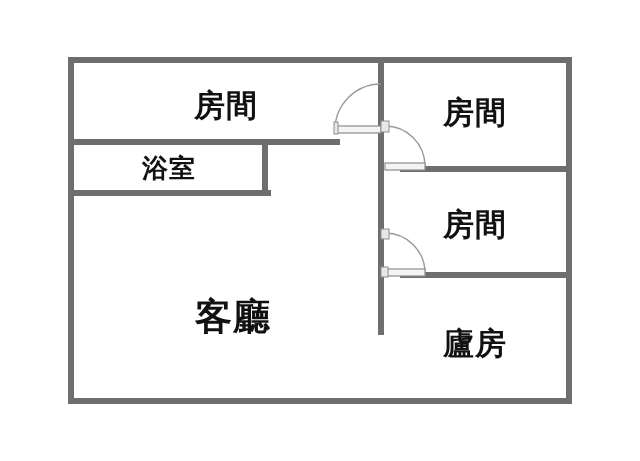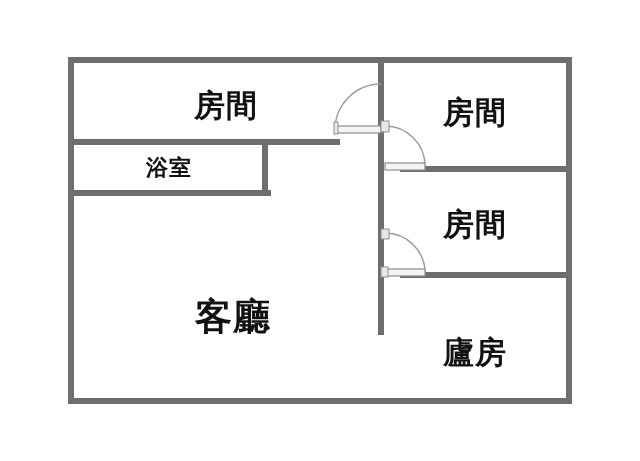--- a/index.html
+++ b/index.html
@@ -33,21 +33,21 @@
     color: #111111;
     font-family: "DejaVu Sans", "Liberation Sans", sans-serif;
     font-weight: 700;
     line-height: 1;
     white-space: nowrap;
     transform: translate(-50%, -50%);
     letter-spacing: 1px;
     user-select: none;
   }
   .label-md { font-size: 31px; }
-  .label-sm { font-size: 22px; }
+  .label-sm { font-size: 26px; }
   .label-lg { font-size: 37px; }
 </style>
 </head>
 <body>
 
 <div id="plan-root">
 
   <svg id="plan-svg" viewBox="0 0 640 461">
 
     <g>
@@ -98,18 +98,18 @@
 
   <div>
     <span class="room-label label-md" style="left:226px; top:105px;">房間</span>
 
     <span class="room-label label-sm" style="left:169px; top:168px;">浴室</span>
 
     <span class="room-label label-md" style="left:475px; top:112px;">房間</span>
 
     <span class="room-label label-md" style="left:475px; top:224px;">房間</span>
 
-    <span class="room-label label-md" style="left:475px; top:352px;">廬房</span>
+    <span class="room-label label-md" style="left:475px; top:343px;">廬房</span>
 
     <span class="room-label label-lg" style="left:233px; top:316px;">客廳</span>
   </div>
 
 </div>
 
 </body></html>

